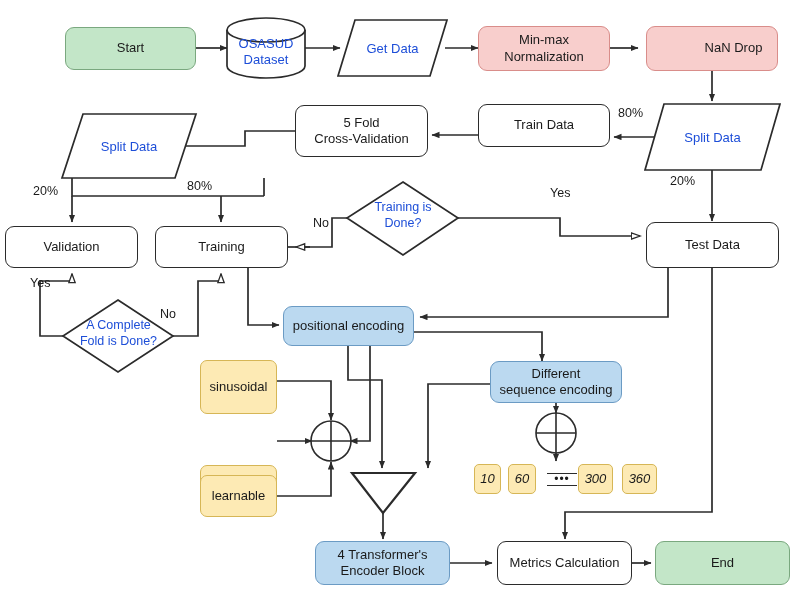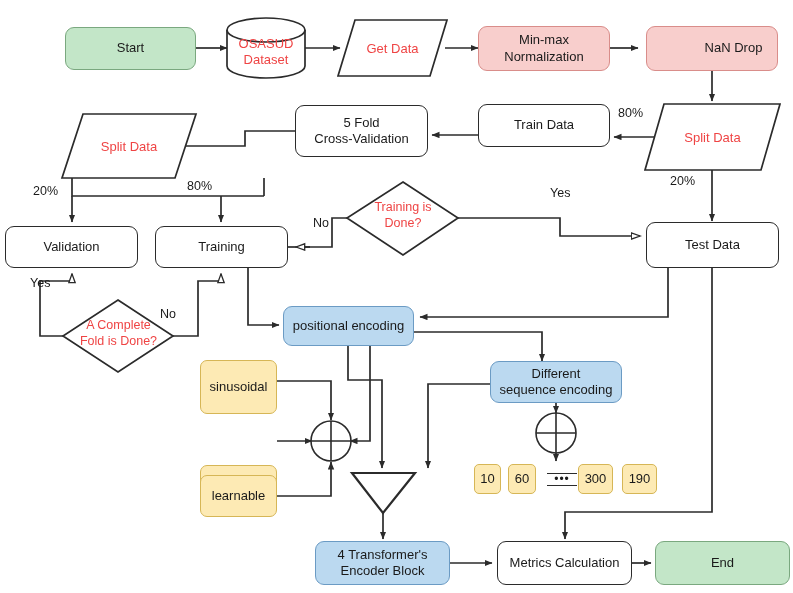--- a/index.html
+++ b/index.html
@@ -41,34 +41,35 @@
   }
   .green { background: #c3e6c8; border-color: #7aa87f; }
   .red   { background: #f8cecc; border-color: #d98d8a; }
   .blue  { background: #bbd9f0; border-color: #6b9bc4; }
   .yellow{ background: #fdeab4; border-color: #d6b656; border-radius: 7px; }
   .small-chip {
     border: 1.6px solid #d6b656;
     background: #fdeab4;
     border-radius: 5px;
     font-size: 13px;
+    font-style: italic;
   }
   .edge-label {
     position: absolute;
     font-size: 12.5px;
     color: #1a1a1a;
     z-index: 4;
     white-space: nowrap;
     background: transparent;
   }
   .shape-text {
     position: absolute;
     z-index: 4;
     font-size: 13px;
-    color: #ef4444;
+    color: #1d4ed8;
     text-align: center;
     line-height: 1.25;
     white-space: pre-line;
     pointer-events: none;
   }
   .hit {
     position: absolute;
     z-index: 3;
   }
 </style>
@@ -257,21 +258,21 @@
   </div>
   <div class="node" style="left:545px; top:464px; width:34px; height:30px; flex-direction:column; justify-content:center;">
     <div style="width:30px;border-top:1.8px solid #2b2b2b;"></div>
     <div style="font-size:12px;line-height:7px;letter-spacing:1px;padding:2px 0;">•••</div>
     <div style="width:30px;border-top:1.8px solid #2b2b2b;"></div>
   </div>
   <div class="node small-chip" style="left:578px; top:464px; width:35px; height:30px;">
     <span>300</span>
   </div>
   <div class="node small-chip" style="left:622px; top:464px; width:35px; height:30px;">
-    <span>190</span>
+    <span>360</span>
   </div>
 
   <div class="shape-text" style="left:227px; top:36px; width:78px;">OSASUD
 Dataset</div>
 
   <div class="shape-text" style="left:338px; top:41px; width:109px;">Get Data</div>
 
   <div class="shape-text" style="left:645px; top:130px; width:135px;">Split Data</div>
 
   <div class="shape-text" style="left:62px; top:139px; width:134px;">Split Data</div>

